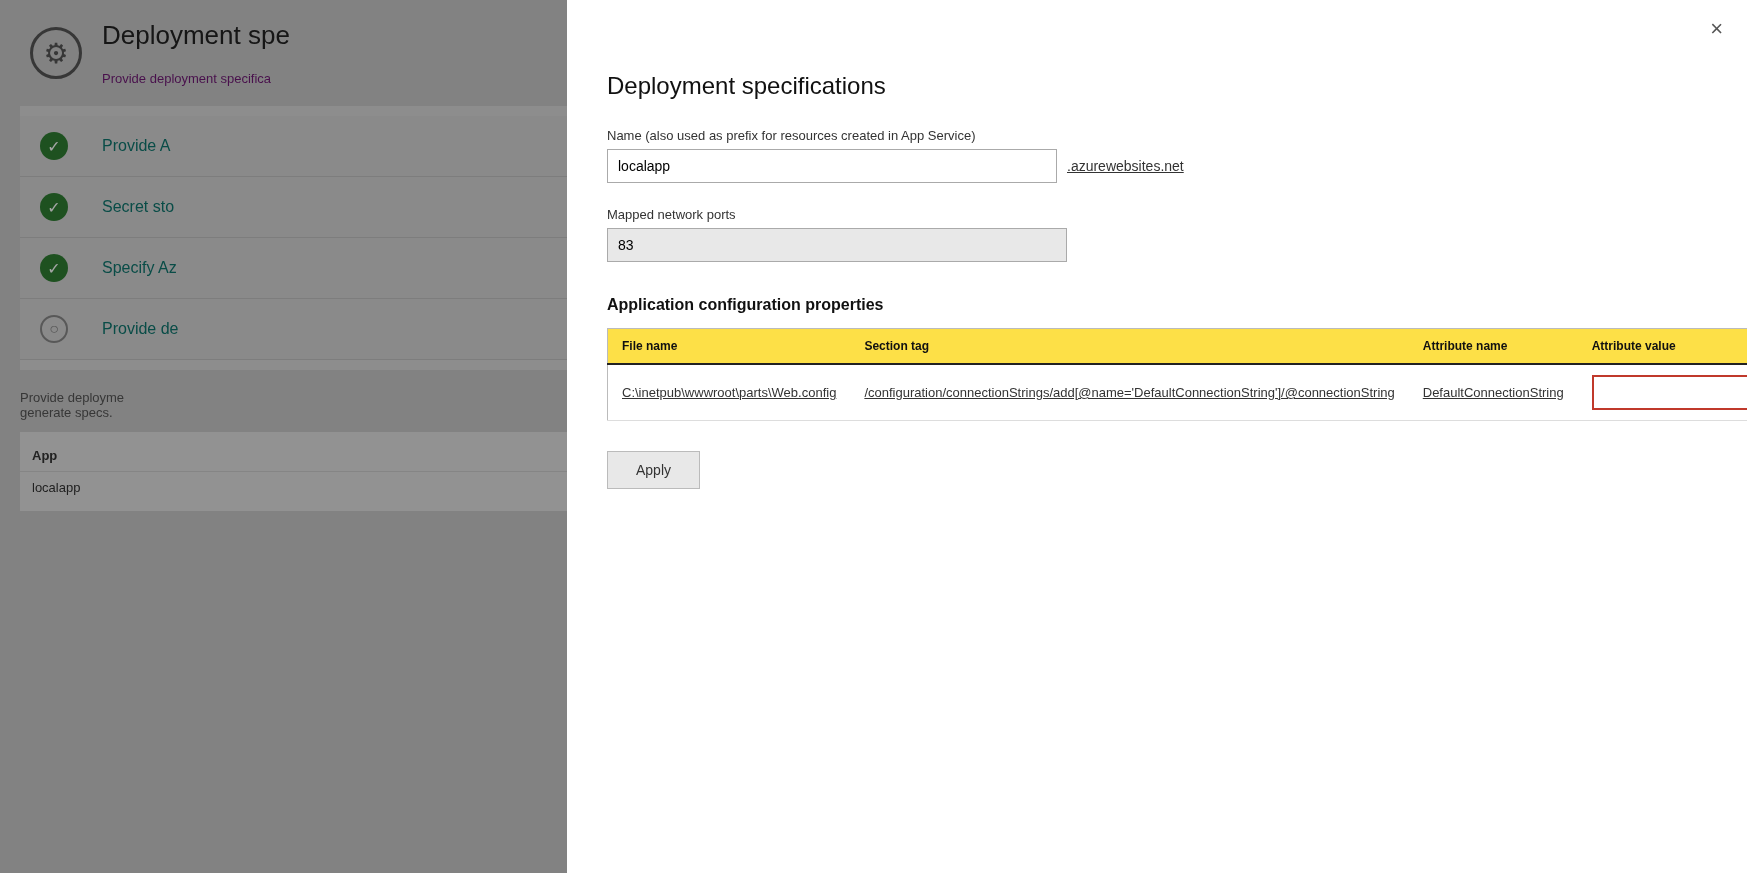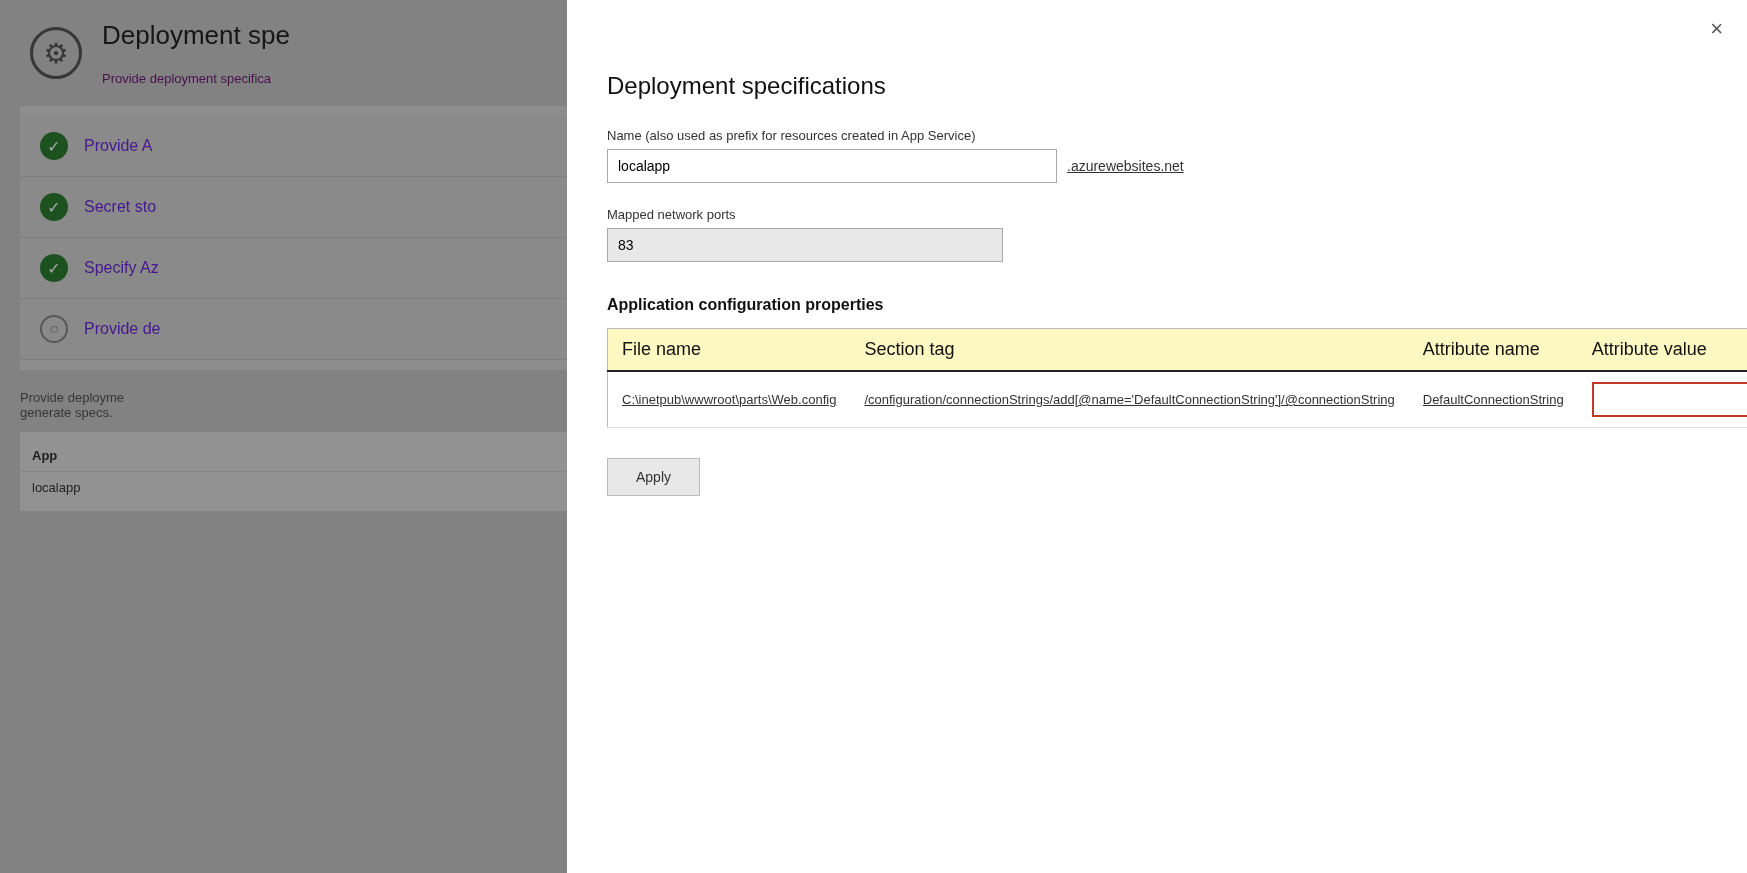--- a/index.html
+++ b/index.html
@@ -79,21 +79,22 @@
     }
 
     .bg-step-check.partial {
       background: transparent;
       border: 2px solid #888;
       color: #888;
     }
 
     .bg-step-label {
       font-size: 16px;
-      color: #6d28d9;
+      color: #0f766e;
+      margin-left: 18px;
     }
 
     .bg-bottom {
       padding: 20px;
       color: #555;
       font-size: 13px;
     }
 
     
     .overlay {
@@ -162,45 +163,45 @@
       font-size: 14px;
       color: #333;
       text-decoration: underline;
     }
 
     .field-input-full {
       border: 1px solid #aaa;
       padding: 8px 10px;
       font-size: 14px;
       font-family: inherit;
-      width: 396px;
+      width: 460px;
       outline: none;
       background: #e8e8e8;
     }
 
     .section-title {
       font-size: 16px;
       font-weight: 700;
       color: #111;
       margin-bottom: 14px;
     }
 
     .config-table {
       width: 100%;
       border-collapse: collapse;
       border: 1px solid #bbb;
       margin-bottom: 30px;
     }
 
     .config-table th {
-      background: #fef9c3;
+      background: #fde047;
       padding: 10px 14px;
       text-align: left;
-      font-weight: 400;
-      font-size: 18px;
+      font-weight: 700;
+      font-size: 12px;
       color: #111;
       border-bottom: 2px solid #222;
     }
 
     .config-table td {
       padding: 10px 14px;
       font-size: 13px;
       color: #333;
       vertical-align: middle;
       border-bottom: 1px solid #ddd;

